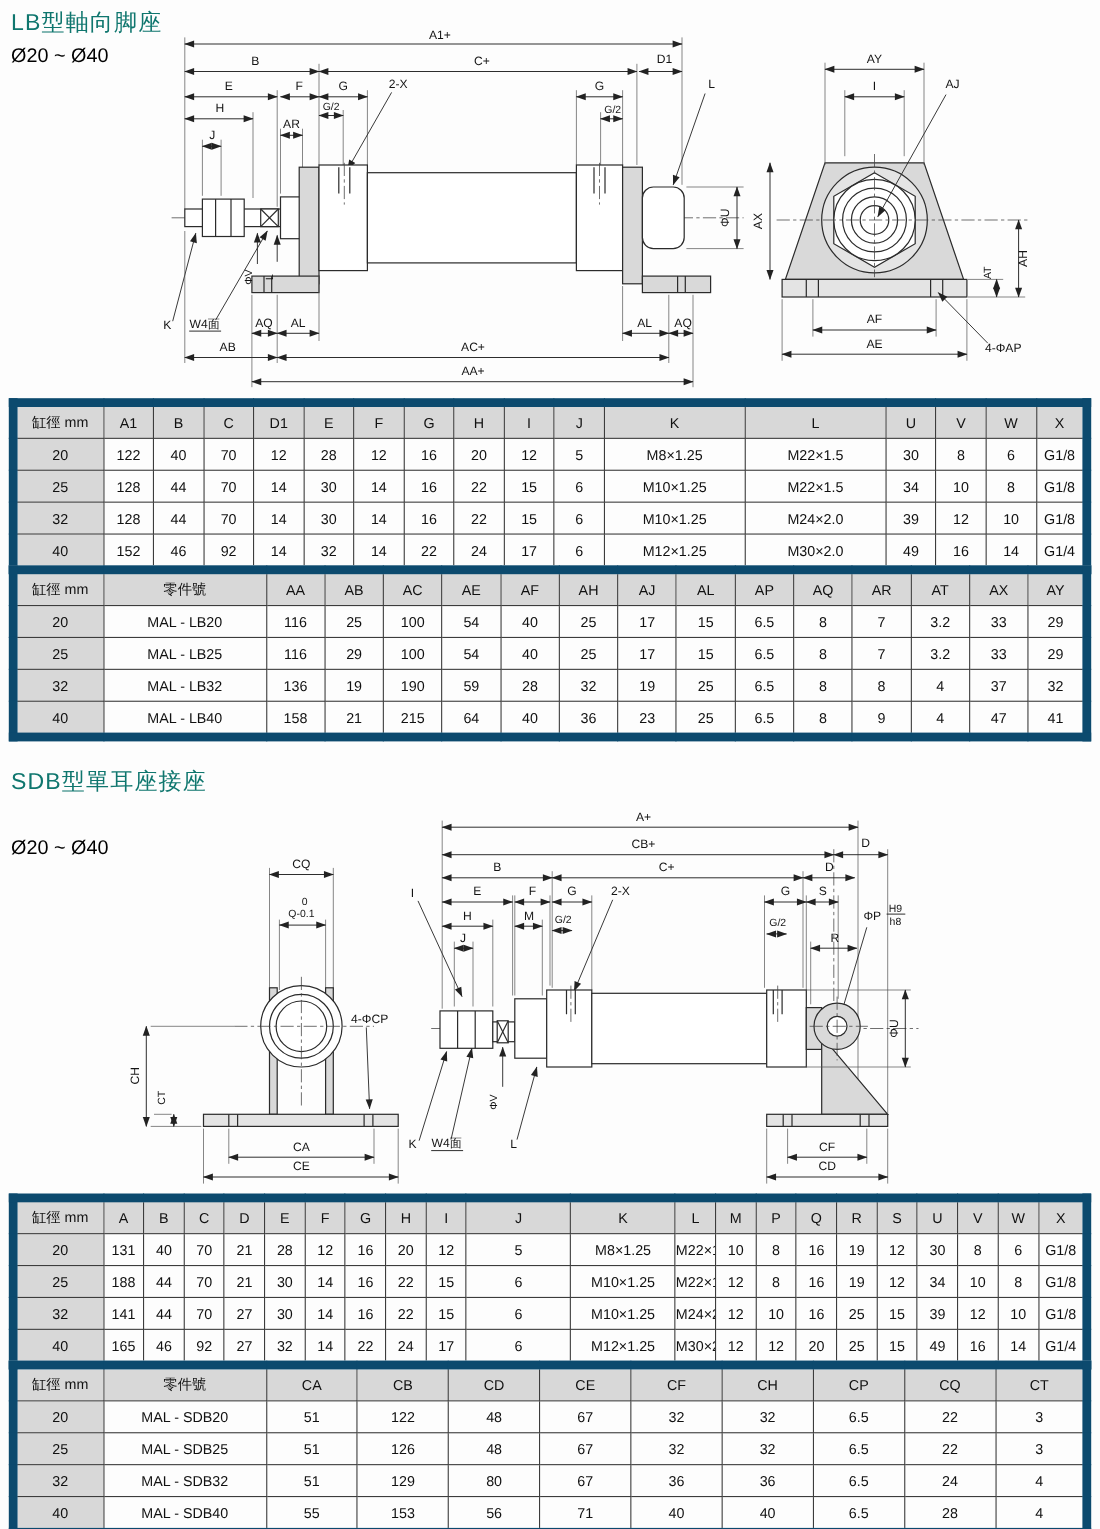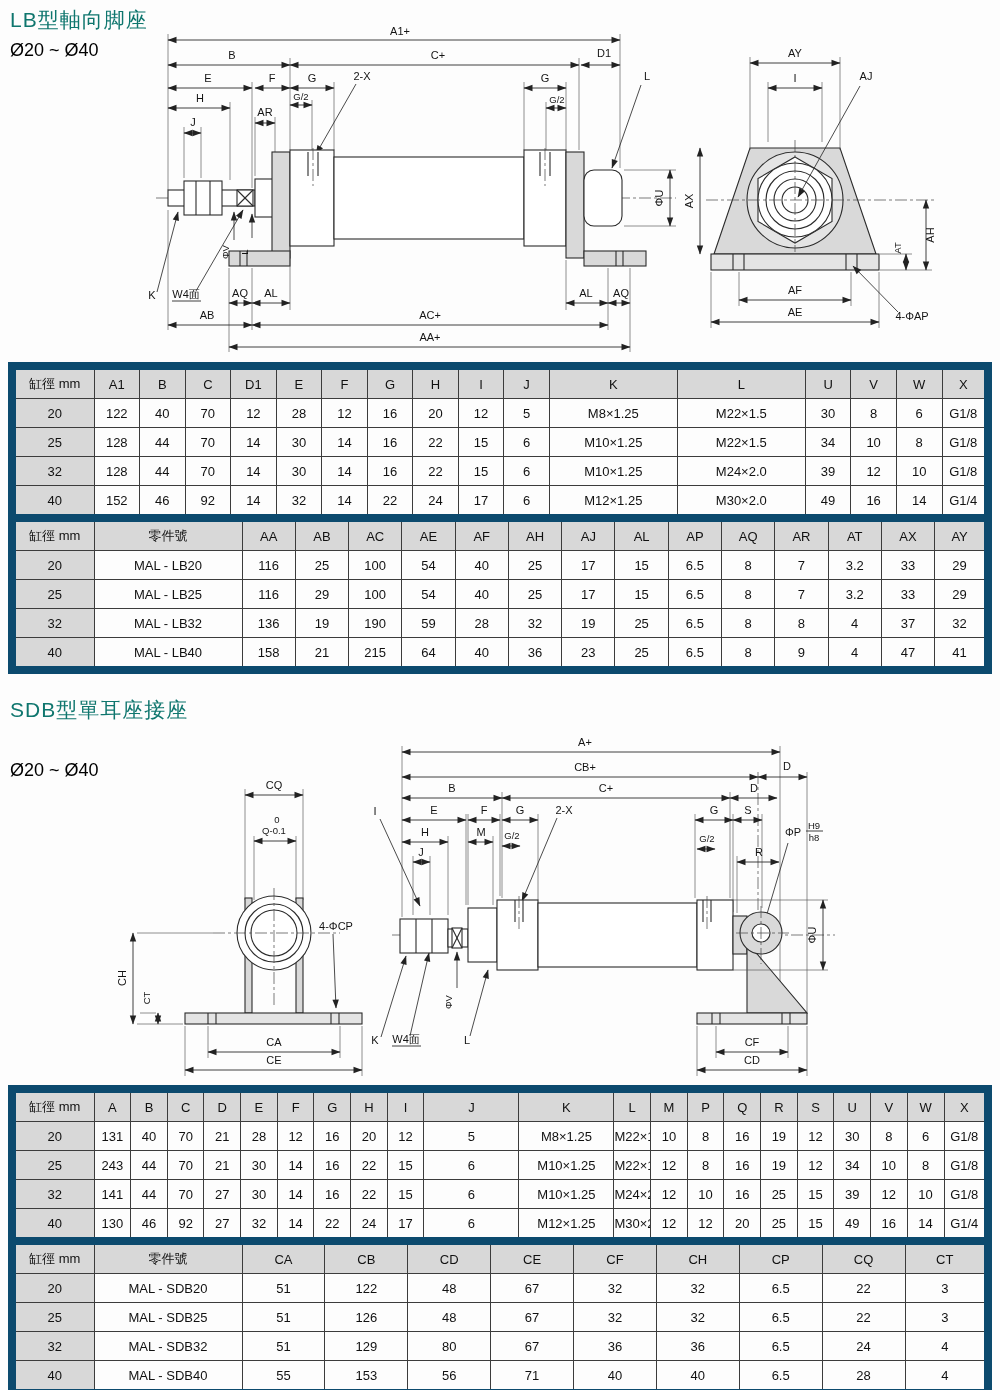--- a/index.html
+++ b/index.html
@@ -684,21 +684,21 @@
         <td>16</td>
         <td>19</td>
         <td>12</td>
         <td>30</td>
         <td>8</td>
         <td>6</td>
         <td>G1/8</td>
       </tr>
       <tr>
         <td>25</td>
-        <td>243</td>
+        <td>188</td>
         <td>44</td>
         <td>70</td>
         <td>21</td>
         <td>30</td>
         <td>14</td>
         <td>16</td>
         <td>22</td>
         <td>15</td>
         <td>6</td>
         <td>M10×1.25</td>
@@ -732,21 +732,21 @@
         <td>16</td>
         <td>25</td>
         <td>15</td>
         <td>39</td>
         <td>12</td>
         <td>10</td>
         <td>G1/8</td>
       </tr>
       <tr>
         <td>40</td>
-        <td>130</td>
+        <td>165</td>
         <td>46</td>
         <td>92</td>
         <td>27</td>
         <td>32</td>
         <td>14</td>
         <td>22</td>
         <td>24</td>
         <td>17</td>
         <td>6</td>
         <td>M12×1.25</td>

